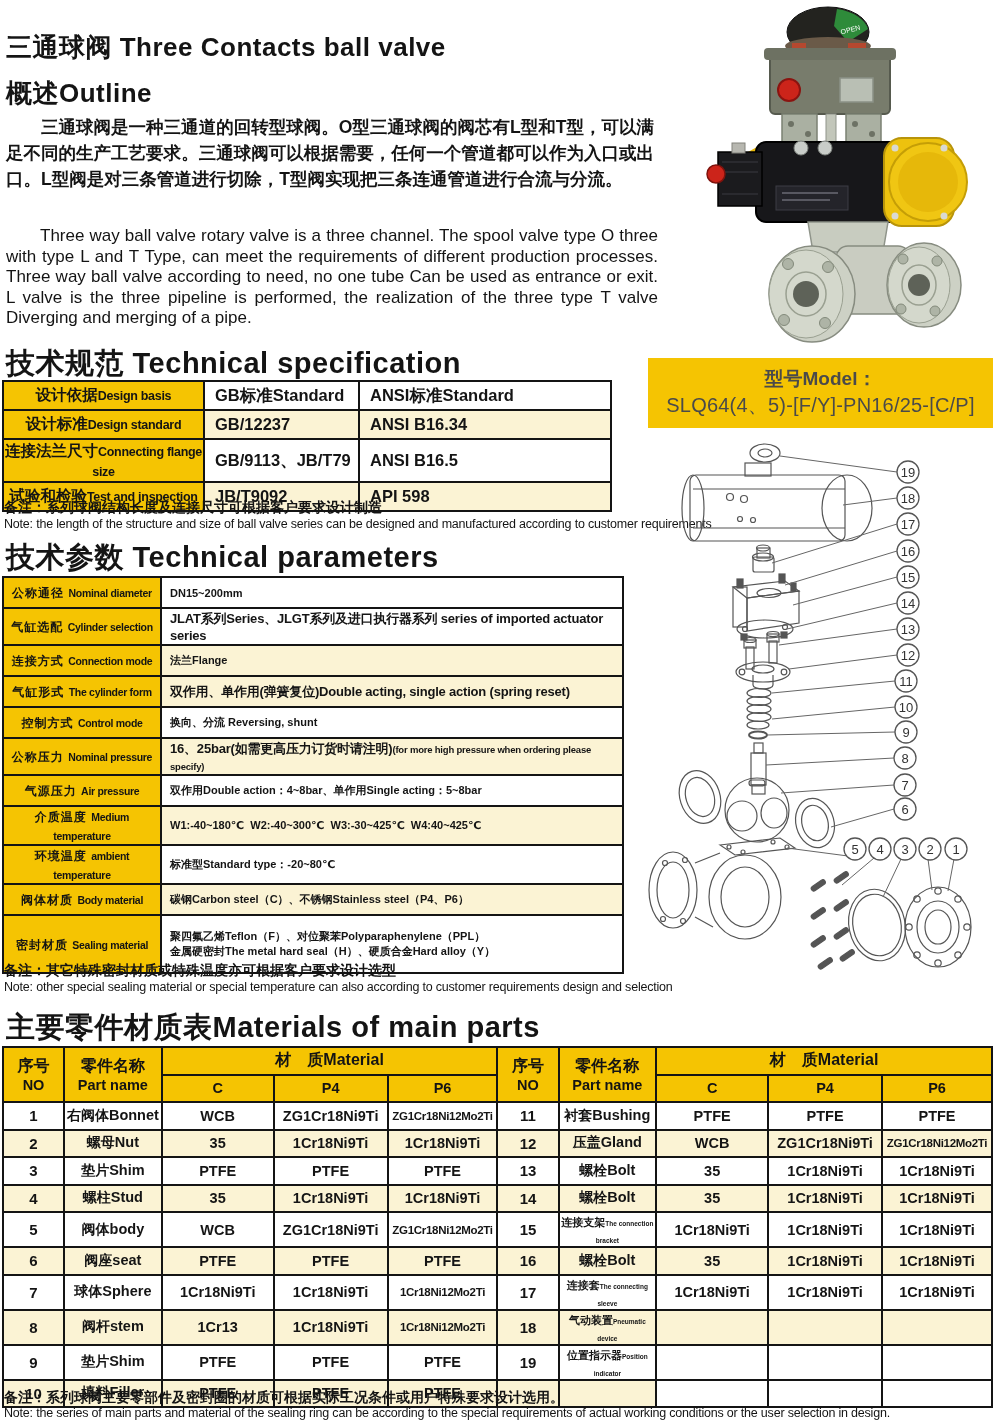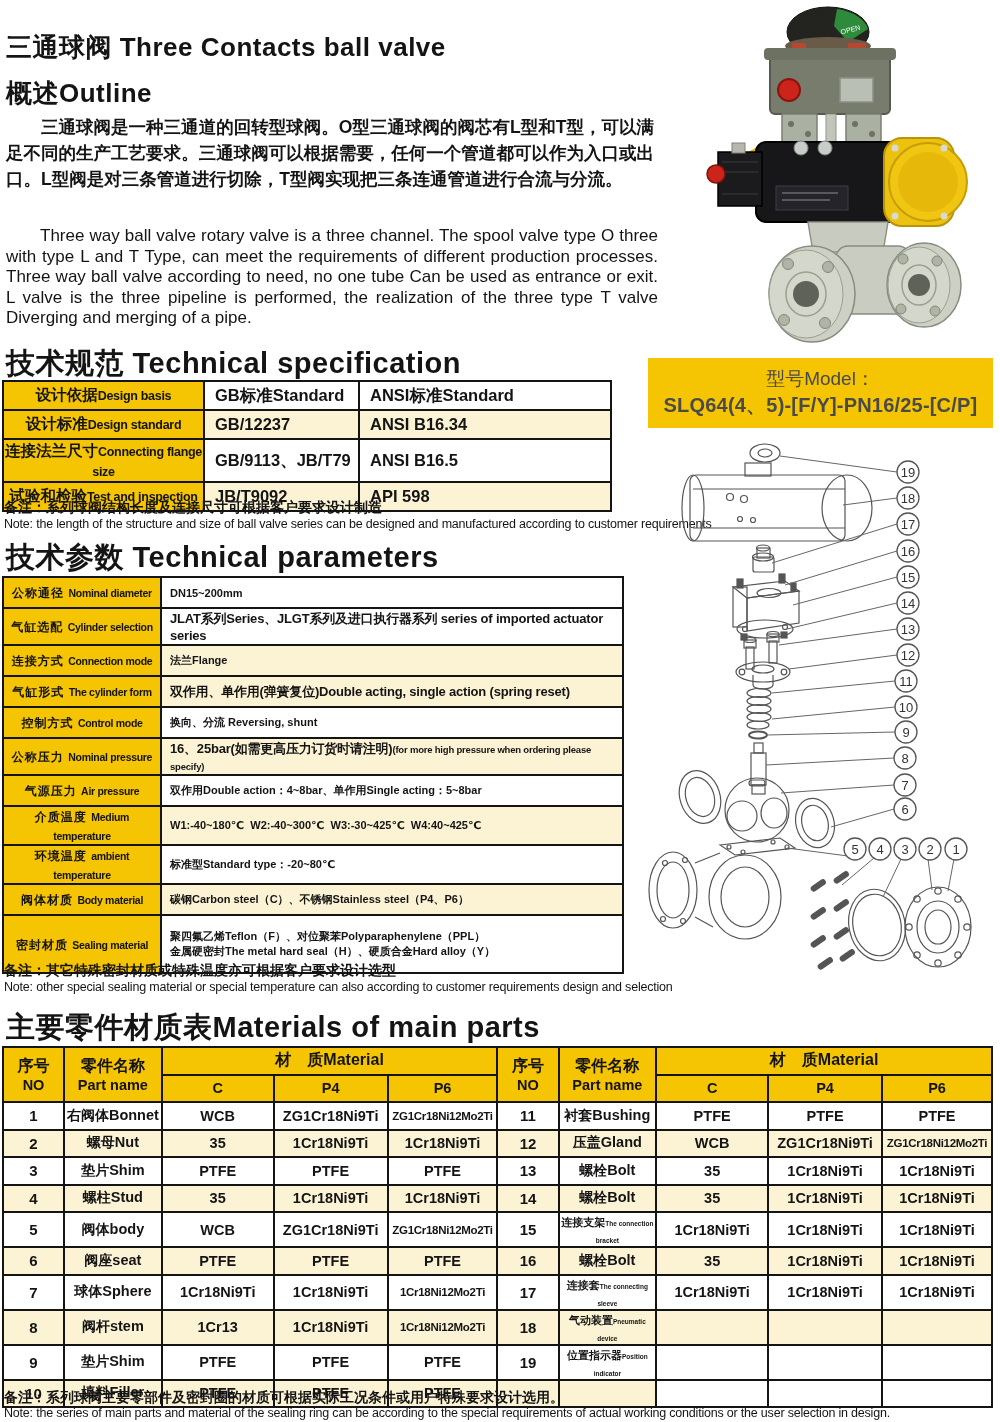--- a/index.html
+++ b/index.html
@@ -29,22 +29,22 @@
   
   .spec td{height:25px;}
   .spec .lbl{background:var(--yellow);text-align:center;font-weight:bold;}
   .spec .lbl .cn{font-size:15.5px;text-align:center;}
   .spec .lbl .en{font-size:12.5px;letter-spacing:-0.3px;}
   .spec .val{padding-left:10px;font-size:16.5px;font-weight:600;}
   .cream{background:var(--cream);}
 
   
   .model{background:var(--yellow);text-align:center;color:#4a4a4a;}
-  .model .l1{font-size:19px;font-weight:normal;padding-top:8px;}
-  .model .l2{font-size:20px;font-weight:bold;letter-spacing:0.2px;}
+  .model .l1{font-size:19px;font-weight:bold;padding-top:8px;}
+  .model .l2{font-size:20px;font-weight:normal;letter-spacing:0.2px;}
 
   
   .params td{height:27px;}
   .params .lbl{background:var(--yellow);text-align:center;font-weight:bold;padding:0 2px;}
   .params .lbl .cn{font-size:12px;letter-spacing:1px;}
   .params .lbl .en{font-size:10.5px;letter-spacing:-0.3px;}
   .params .val{padding-left:8px;font-size:11px;font-weight:600;white-space:pre-wrap;}
   .params .val.vs{font-size:13px;letter-spacing:-0.2px;}
   .params .val .small{font-size:9.5px;letter-spacing:-0.2px;}
 

